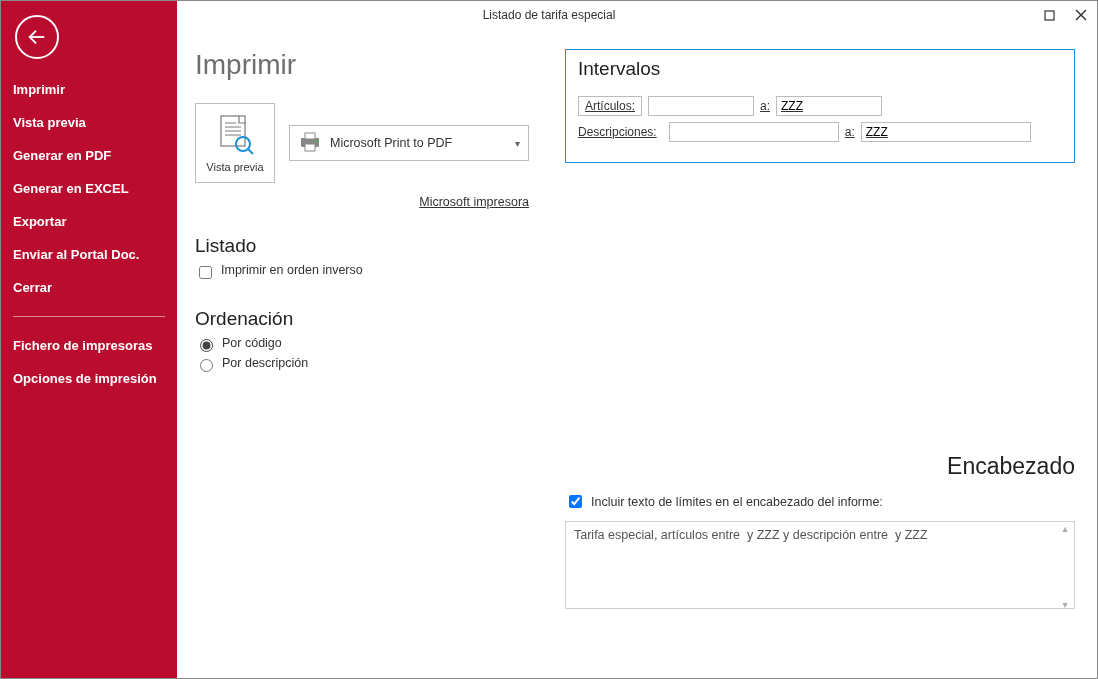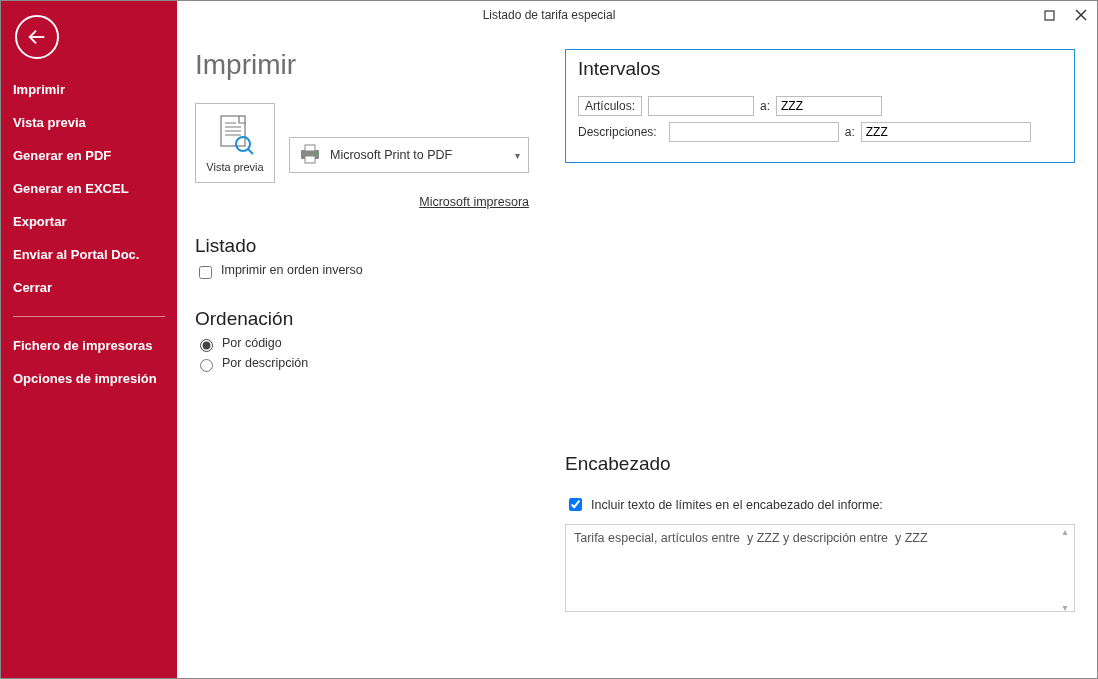--- a/index.html
+++ b/index.html
@@ -15,36 +15,36 @@
   .back svg { stroke:#fff; fill:none; }
   .nav-item { padding:9px 12px; font-weight:600; font-size:13px; cursor:pointer; }
   .nav-sep { border-top:1px solid rgba(255,255,255,0.5); margin:12px; }
   .content { flex:1; padding:28px 22px 0 18px; position:relative; display:flex; }
   .col-left { width:360px; }
   .col-right { flex:1; padding-left:10px; }
   h1.page-title { font-size:28px; font-weight:300; color:#6e6e6e; margin:20px 0 22px 0; }
   .toolbar-row { display:flex; align-items:flex-start; gap:14px; }
   .preview-tile { width:80px; height:80px; border:1px solid #bcbcbc; display:flex; flex-direction:column; align-items:center; justify-content:center; cursor:pointer; }
   .preview-tile .tile-label { font-size:11px; color:#333; margin-top:2px; }
-  .printer-select { border:1px solid #bcbcbc; height:36px; display:flex; align-items:center; gap:8px; padding:15px 8px; width:240px; margin-top:34px; cursor:pointer; position:relative; }
+  .printer-select { border:1px solid #bcbcbc; height:36px; display:flex; align-items:center; gap:8px; padding:15px 8px; width:240px; margin-top:22px; cursor:pointer; position:relative; }
   .printer-select .dd { position:absolute; right:8px; font-size:10px; color:#666; }
   .printer-select .plabel { font-size:12.5px; color:#333; }
   .cfg-link { font-size:12.5px; color:#333; text-decoration:underline; cursor:pointer; display:block; text-align:right; width:334px; margin-top:12px; }
   h2.sect { font-size:19px; font-weight:400; color:#222; margin:26px 0 6px 0; }
   .checkbox-row, .radio-row { display:flex; align-items:flex-start; gap:6px; font-size:12.5px; margin-top:4px; }
   .checkbox-row input, .radio-row input { accent-color:#444; }
   .intervals-box { border:1px solid #1e8fd6; margin-top:20px; padding:8px 12px 14px 12px; }
   .intervals-box .ib-title { font-size:19px; color:#222; margin-bottom:16px; }
-  .range-row { display:flex; align-items:center; gap:6px; font-size:12px; margin-bottom:6px; }
+  .range-row { display:flex; align-items:center; gap:6px; font-size:12px; margin-bottom:6px;text-decoration:underline; }
   .range-row .rlabel { border:1px solid #bcbcbc; padding:2px 6px; min-width:58px; }
   .range-row .rlabel.plain { border:none; padding-left:0; }
   .range-row input.txt { border:1px solid #bcbcbc; height:20px; padding:0 4px; font-size:12px; }
   .range-row .a { font-size:12px; }
   .enc-section { margin-top:290px; }
-  .enc-title { font-size:19px; color:#222; margin-bottom:20px; }
+  .enc-title { font-size:23px; color:#222; margin-bottom:12px;text-align:right; }
   .enc-check { display:flex; align-items:center; gap:6px; font-size:12.5px; margin-bottom:10px; }
   .enc-textarea-wrap { position:relative; }
   .enc-textarea { width:100%; height:88px; border:1px solid #d0d0d0; padding:6px 20px 6px 8px; font-size:12.5px; color:#555; font-family:inherit; resize:none; }
   .enc-scroll { position:absolute; right:2px; top:2px; bottom:2px; width:16px; display:flex; flex-direction:column; justify-content:space-between; align-items:center; }
   .enc-scroll .arr { font-size:10px; color:#aaa; }
 </style>
 </head>
 <body>
 
 <div class="window">

